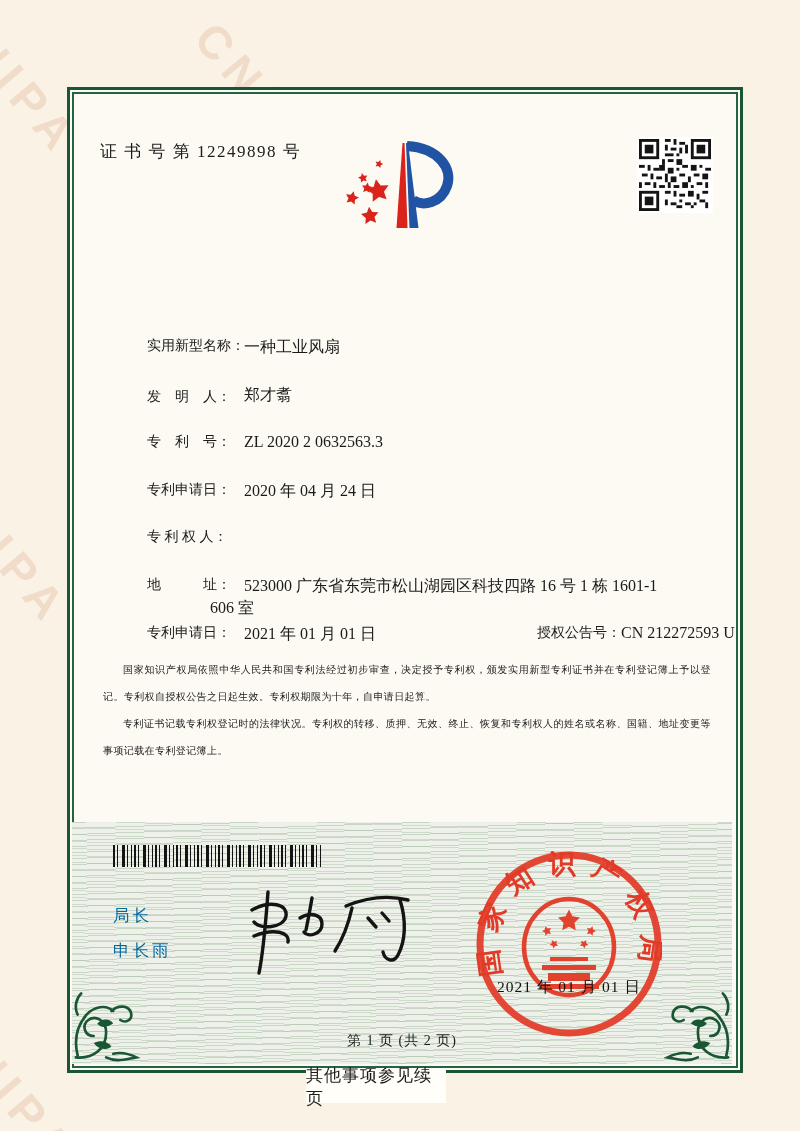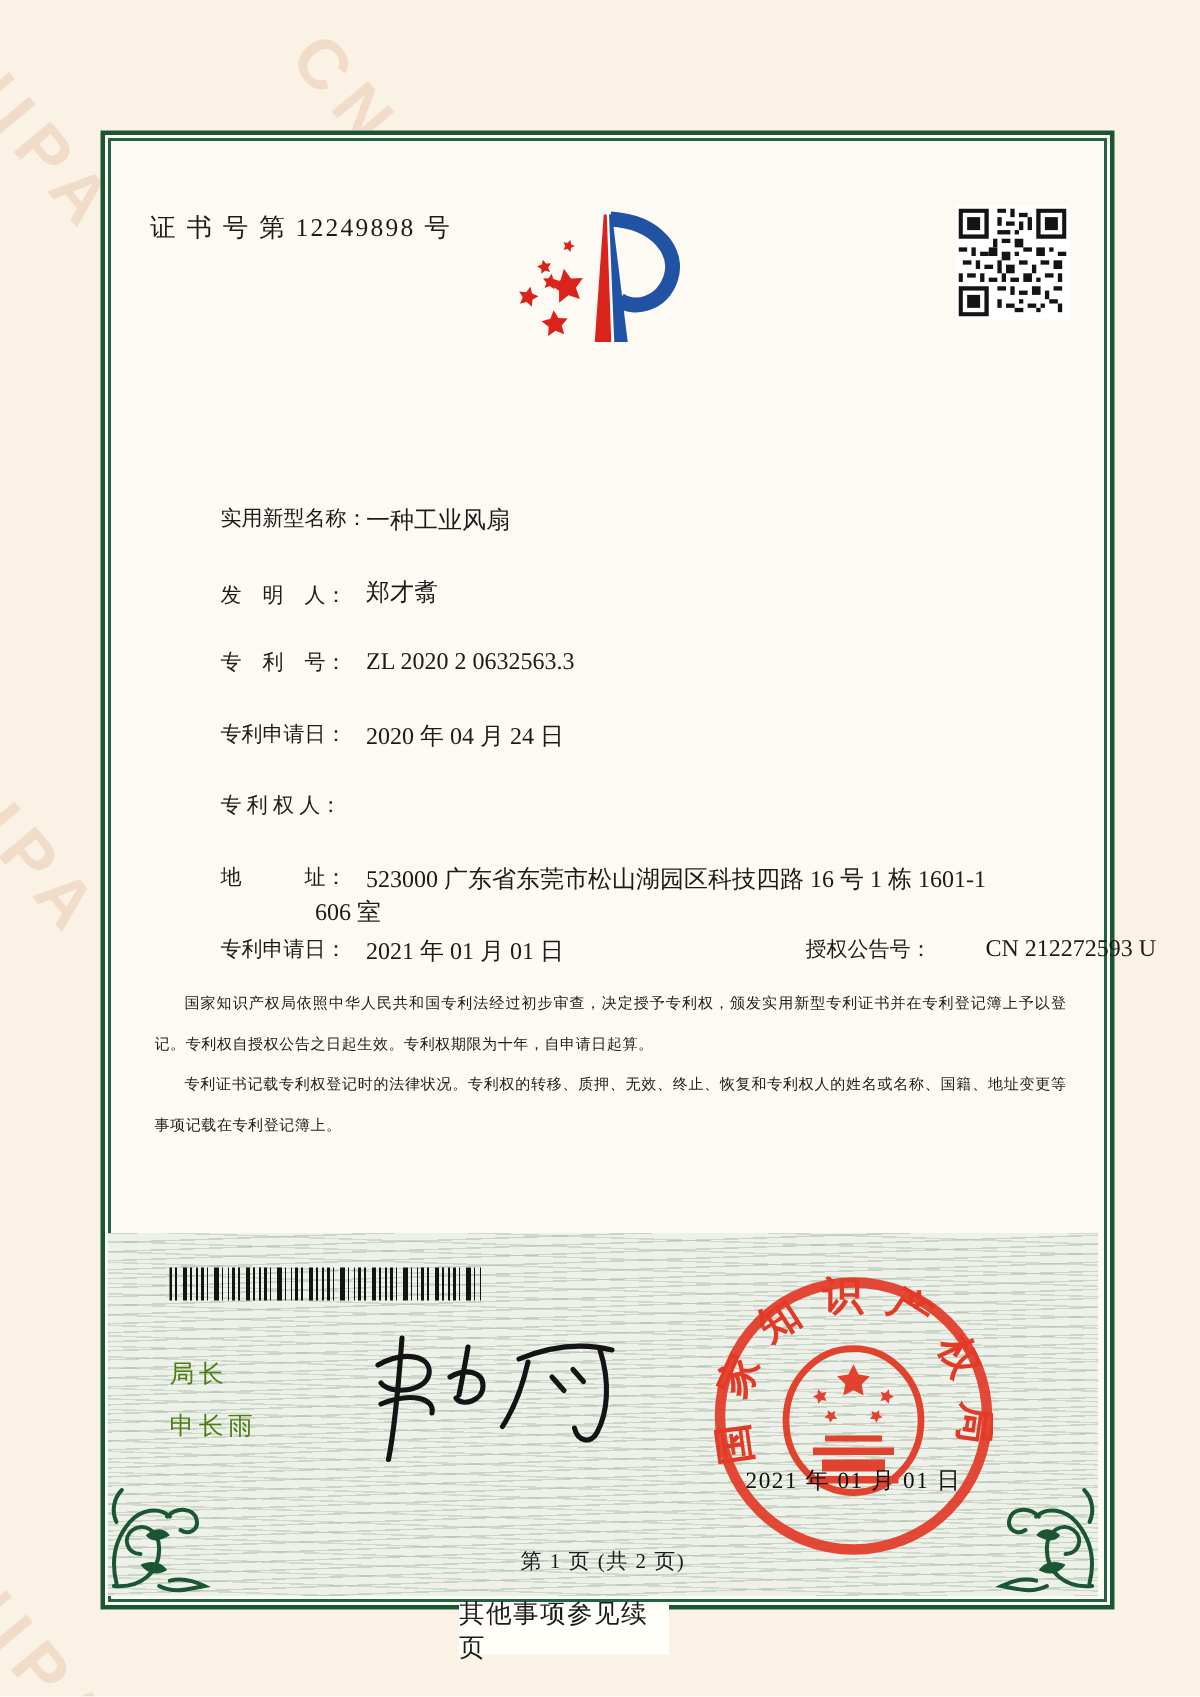--- a/index.html
+++ b/index.html
@@ -23,33 +23,33 @@
   .cert-no{position:absolute;left:100px;top:140px;font-size:17px;letter-spacing:1.5px;}
   .logo{position:absolute;left:325px;top:128px;}
   .qr{position:absolute;left:637px;top:137px;background:#fff;padding:2px;}
   .title{position:absolute;left:67px;top:240px;width:670px;text-align:center;
          font-size:39px;font-weight:bold;letter-spacing:5px;}
 
   .field-row{position:absolute;left:113px;width:620px;font-size:16px;display:flex;margin-left:34px;}
   .field-label{flex:none;width:97px;font-size:14px;white-space:nowrap;}
   .field-value{font-size:16px;white-space:nowrap;}
   .addr2{position:absolute;left:210px;top:598px;font-size:16px;}
-  .grant-no{position:absolute;left:390px;top:0;display:flex;gap:36px;}
+  .grant-no{position:absolute;left:390px;top:0;display:flex;}
 
   .paragraphs{position:absolute;left:103px;top:656px;width:608px;font-size:10px;
               line-height:27px;text-align:justify;letter-spacing:0.4px;}
   .paragraphs p{margin:0;text-indent:2em;}
 
   .barcode{position:absolute;left:113px;top:845px;width:208px;height:22px;
       background-image:repeating-linear-gradient(90deg,#141414 0 2px,transparent 2px 4px,
         #141414 4px 5px,transparent 5px 9px,#141414 9px 12px,transparent 12px 14px,
         #141414 14px 15px,transparent 15px 18px,#141414 18px 19px,transparent 19px 21px);}
 
   .officer{position:absolute;left:113px;font-family:Liberation Mono, monospace;
-           font-size:16.5px;letter-spacing:3px;color:#4d7c0f;}
+           font-size:16.5px;letter-spacing:3px;color:#0369a1;}
   .signature{position:absolute;left:230px;top:878px;}
 
   .seal{position:absolute;left:476px;top:851px;}
   .seal-date{position:absolute;left:468px;top:977px;width:202px;text-align:center;
              font-size:15.5px;letter-spacing:1px;color:#111;z-index:4;}
 
   .page-info{position:absolute;left:67px;top:1032px;width:670px;text-align:center;
              font-size:14px;letter-spacing:1px;z-index:4;}
   .cont-box{position:absolute;left:306px;top:1070px;width:140px;height:33px;
             background:#fffef9;z-index:4;display:flex;align-items:center;justify-content:center;}

